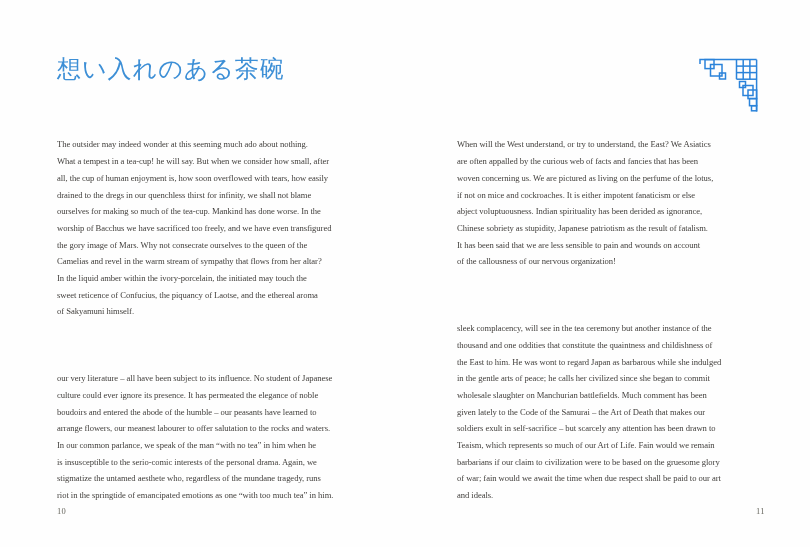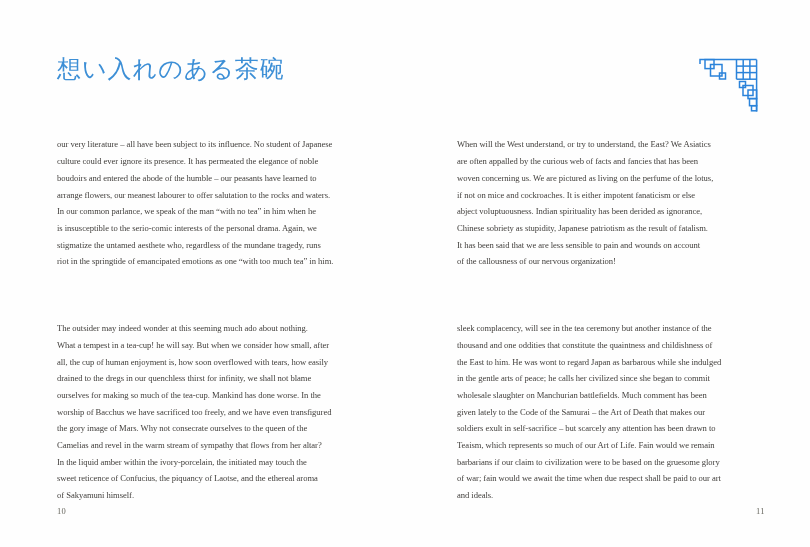--- a/index.html
+++ b/index.html
@@ -83,39 +83,39 @@
     <path d="M37.5 23.2 H57.6"></path>
 
     <rect x="40.5" y="25.5" width="6" height="6"></rect>
     <rect x="44" y="29.5" width="10" height="10"></rect>
     <rect x="49" y="34" width="8.6" height="8.6"></rect>
     <rect x="50.5" y="42.6" width="7.1" height="7.1"></rect>
     <rect x="52.5" y="49.7" width="5.1" height="5.1"></rect>
   </svg>
 
   <div class="page-col page-col-left">
-    <p>our very literature – all have been subject to its influence. No student of Japanese
-culture could ever ignore its presence. It has permeated the elegance of noble
-boudoirs and entered the abode of the humble – our peasants have learned to
-arrange flowers, our meanest labourer to offer salutation to the rocks and waters.
-In our common parlance, we speak of the man “with no tea” in him when he
-is insusceptible to the serio-comic interests of the personal drama. Again, we
-stigmatize the untamed aesthete who, regardless of the mundane tragedy, runs
-riot in the springtide of emancipated emotions as one “with too much tea” in him.</p>
     <p>The outsider may indeed wonder at this seeming much ado about nothing.
 What a tempest in a tea-cup! he will say. But when we consider how small, after
 all, the cup of human enjoyment is, how soon overflowed with tears, how easily
 drained to the dregs in our quenchless thirst for infinity, we shall not blame
 ourselves for making so much of the tea-cup. Mankind has done worse. In the
 worship of Bacchus we have sacrificed too freely, and we have even transfigured
 the gory image of Mars. Why not consecrate ourselves to the queen of the
 Camelias and revel in the warm stream of sympathy that flows from her altar?
 In the liquid amber within the ivory-porcelain, the initiated may touch the
 sweet reticence of Confucius, the piquancy of Laotse, and the ethereal aroma
 of Sakyamuni himself.</p>
+    <p>our very literature – all have been subject to its influence. No student of Japanese
+culture could ever ignore its presence. It has permeated the elegance of noble
+boudoirs and entered the abode of the humble – our peasants have learned to
+arrange flowers, our meanest labourer to offer salutation to the rocks and waters.
+In our common parlance, we speak of the man “with no tea” in him when he
+is insusceptible to the serio-comic interests of the personal drama. Again, we
+stigmatize the untamed aesthete who, regardless of the mundane tragedy, runs
+riot in the springtide of emancipated emotions as one “with too much tea” in him.</p>
     
   </div>
 
   <div class="page-col page-col-right">
     <p>When will the West understand, or try to understand, the East? We Asiatics
 are often appalled by the curious web of facts and fancies that has been
 woven concerning us. We are pictured as living on the perfume of the lotus,
 if not on mice and cockroaches. It is either impotent fanaticism or else
 abject voluptuousness. Indian spirituality has been derided as ignorance,
 Chinese sobriety as stupidity, Japanese patriotism as the result of fatalism.

